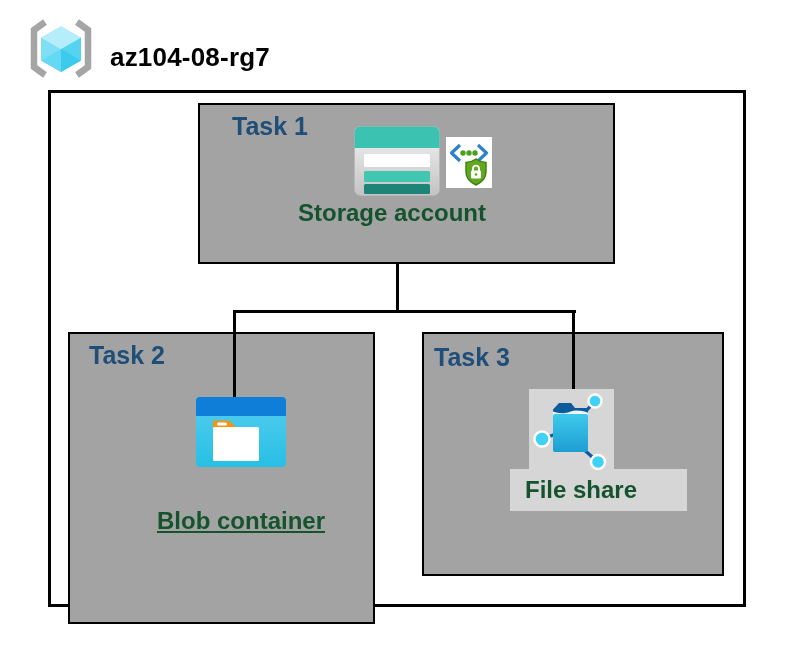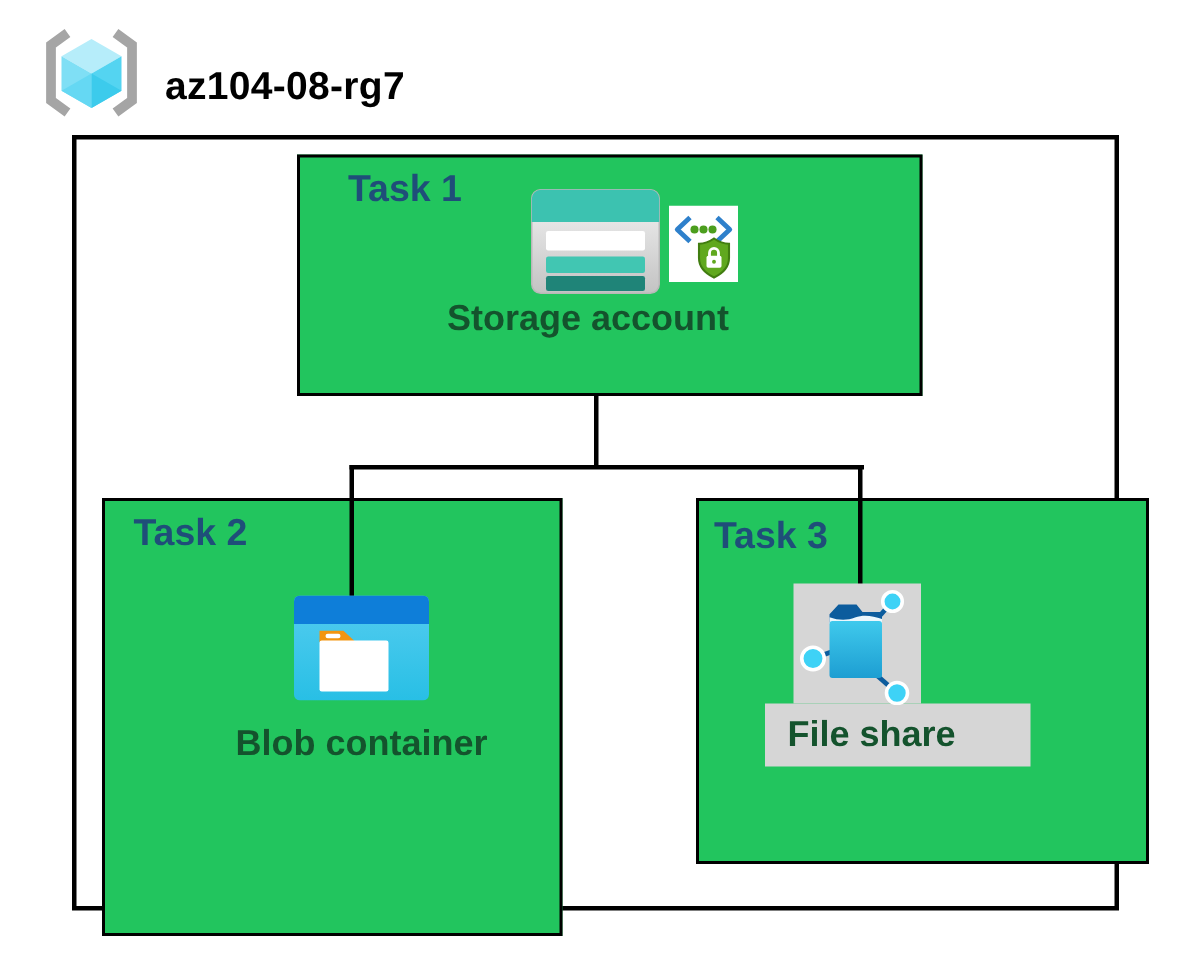--- a/index.html
+++ b/index.html
@@ -14,25 +14,25 @@
     left:110px;top:42px;font-size:26px;font-weight:700;color:#000;
     letter-spacing:0.2px;z-index:5;white-space:nowrap;
   }
   
   .rg-boundary{
     left:48px;top:90px;width:698px;height:517px;
     border:3px solid #000;background:#fff;box-sizing:border-box;z-index:0;
   }
   
   .task-box{
-    background:#22c55e;border:2px solid #000;box-sizing:border-box;z-index:1;text-align:center;
+    background:#a3a3a3;border:2px solid #000;box-sizing:border-box;z-index:1;text-align:center;
   }
   .task1{left:198px;top:103px;width:417px;height:161px;}
   .task2{left:68px;top:332px;width:307px;height:292px;}
-  .task3{left:422px;top:332px;width:302px;height:244px;margin-left:42px;}
+  .task3{left:422px;top:332px;width:302px;height:244px;}
   .task-label{
     position:absolute;font-size:25px;font-weight:700;color:#1F4E79;white-space:nowrap;
   }
   .task1 .task-label{left:32px;top:7px;}
   .task2 .task-label{left:19px;top:7px;}
   .task3 .task-label{left:10px;top:9px;}
   
   .connector{background:#000;z-index:2;}
   .conn-v1{left:396px;top:263px;width:3px;height:49px;}
   .conn-h {left:233px;top:310px;width:343px;height:3px;}
@@ -42,21 +42,21 @@
   .storage-icon{left:354px;top:126px;width:86px;height:70px;z-index:3;}
   .api-icon{left:446px;top:137px;width:46px;height:51px;z-index:3;}
   .blob-icon{left:196px;top:397px;width:90px;height:70px;z-index:3;}
   .fs-icon-bg{left:529px;top:389px;width:85px;height:80px;background:#d6d6d6;z-index:3;}
   .fs-icon{left:532px;top:388px;width:82px;height:82px;z-index:4;}
   
   .res-label{
     font-size:24px;font-weight:700;color:#14532d;text-align:center;z-index:4;white-space:nowrap;
   }
   .storage-label{left:286px;top:199px;width:212px;}
-  .blob-label{left:91px;top:482px;width:300px;}
+  .blob-label{left:91px;top:507px;width:300px;text-decoration:underline;}
   .fs-label-bg{
     left:510px;top:469px;width:177px;height:42px;background:#d6d6d6;z-index:3;
     display:flex;align-items:center;
   }
   .fs-label-bg .res-label{position:static;text-align:right;padding-left:15px;}
 </style>
 </head>
 <body>
 
 <div class="canvas">

